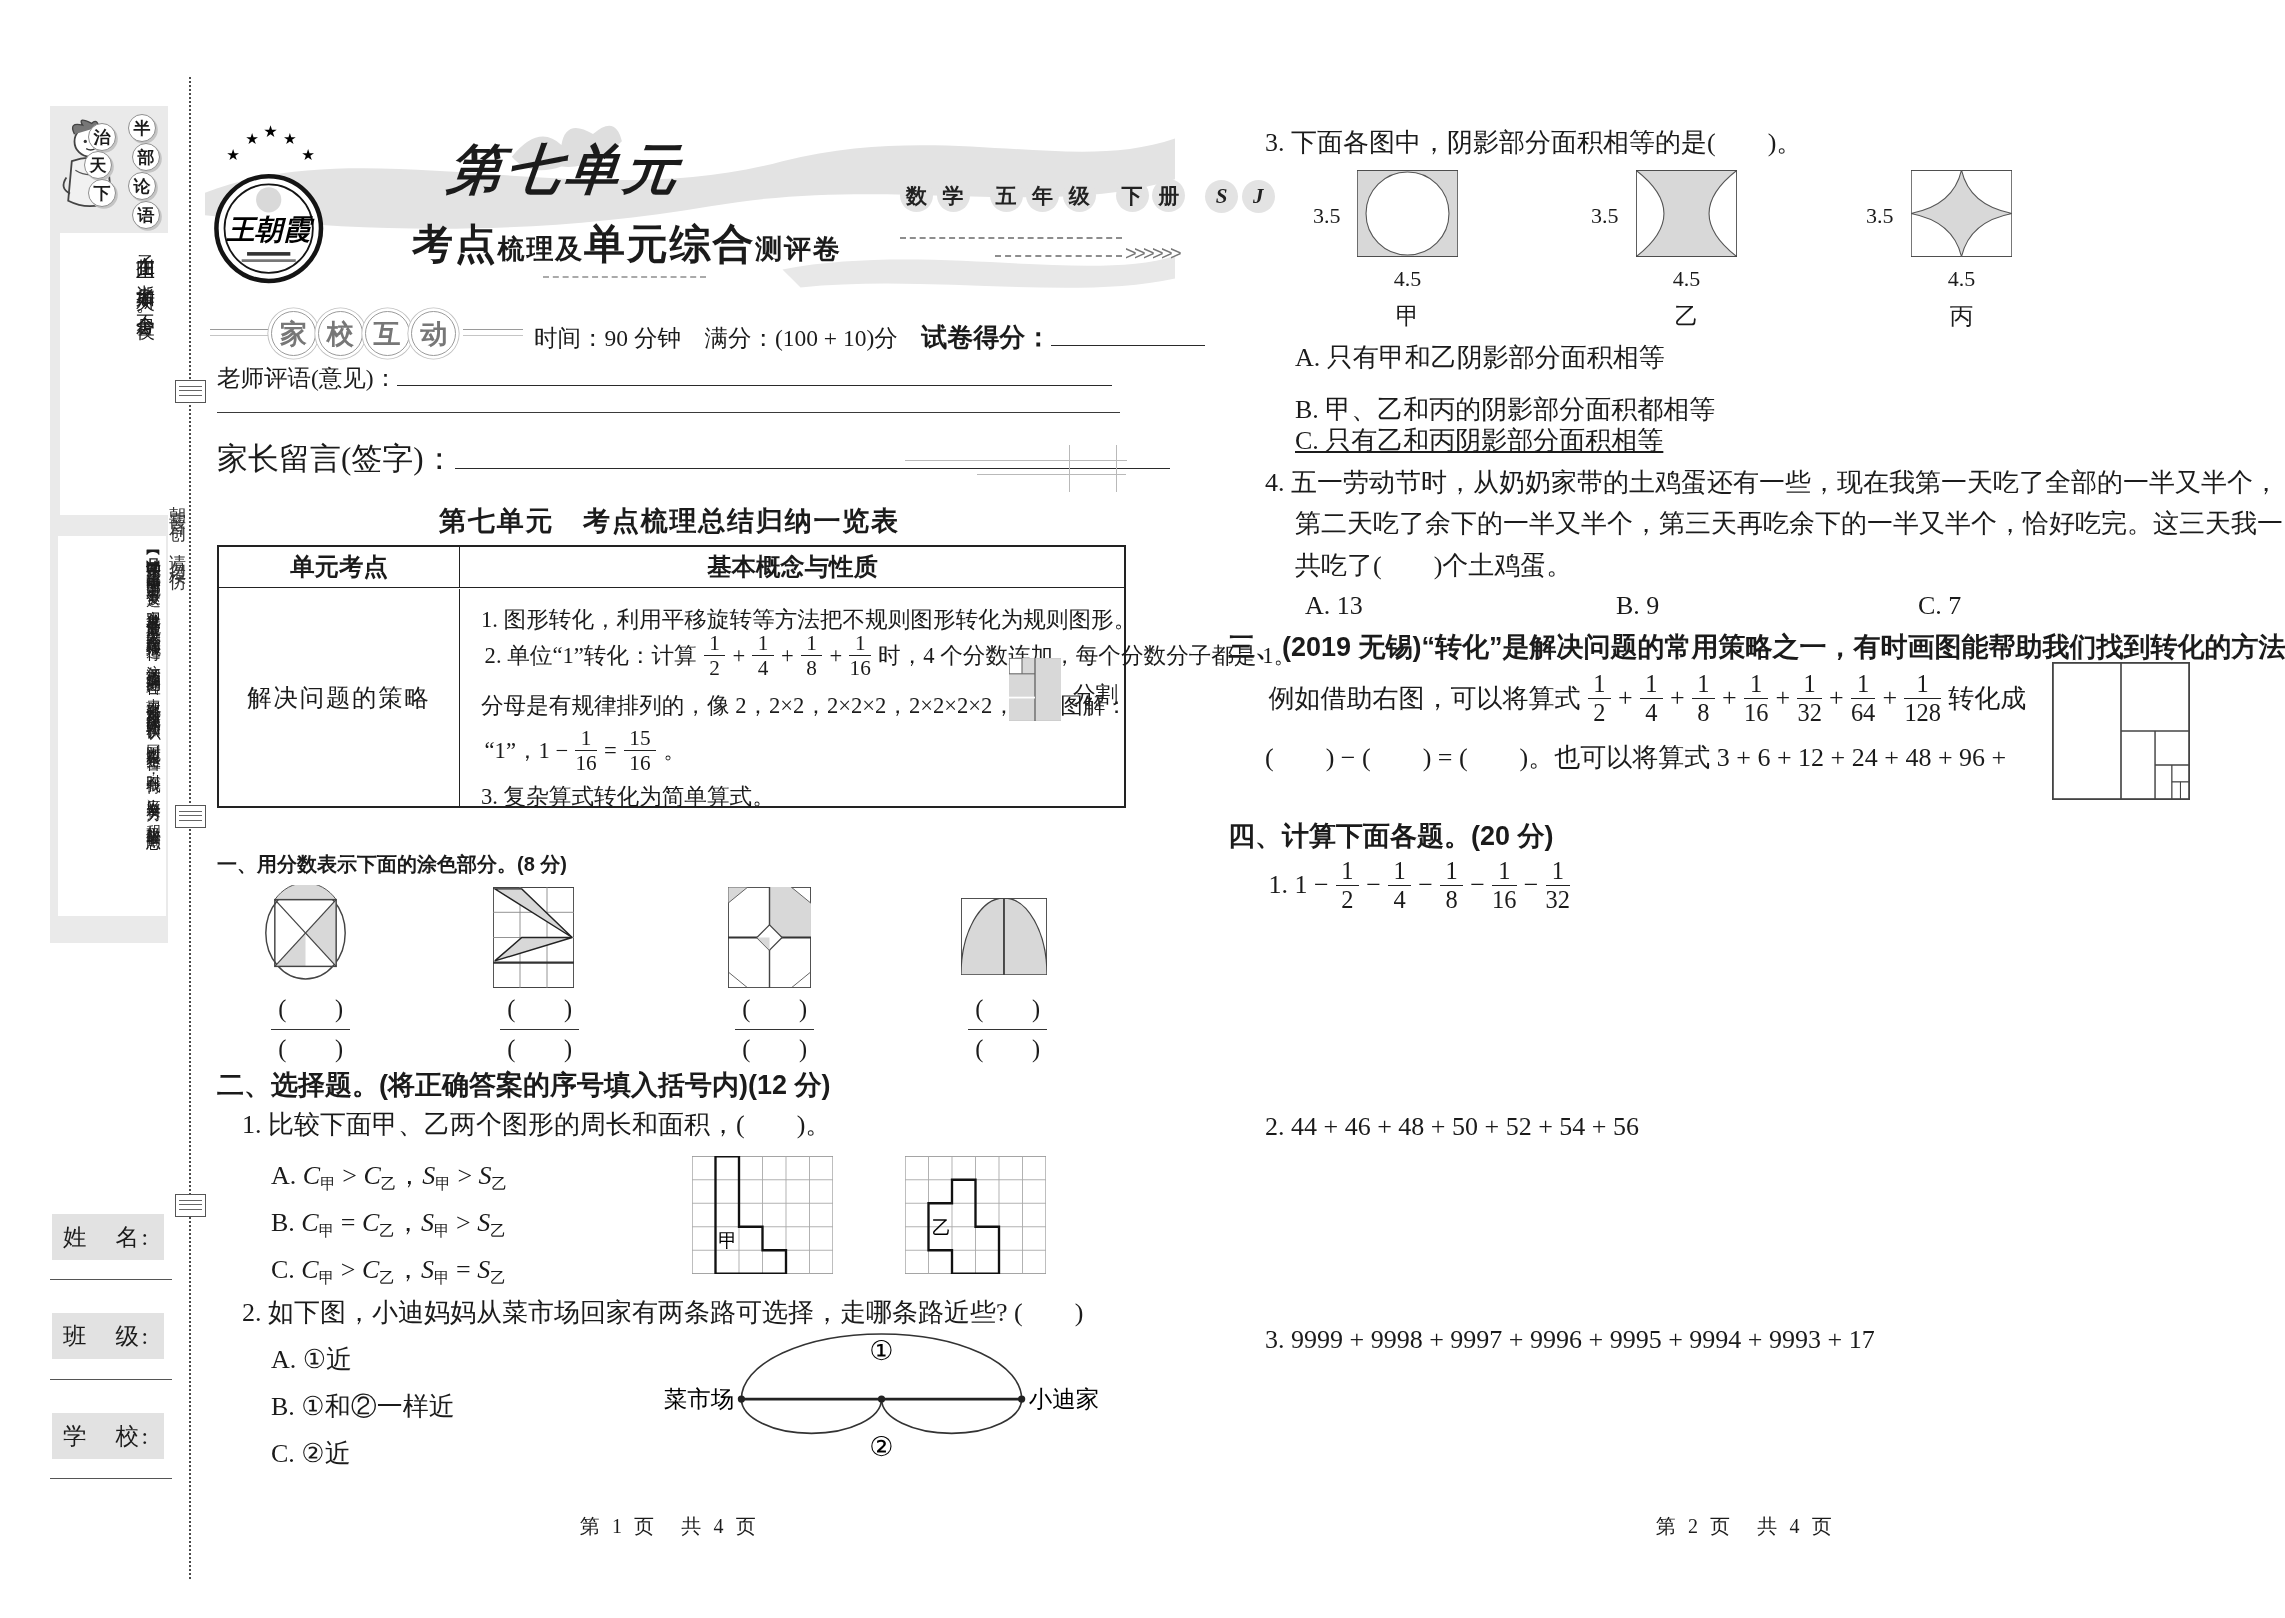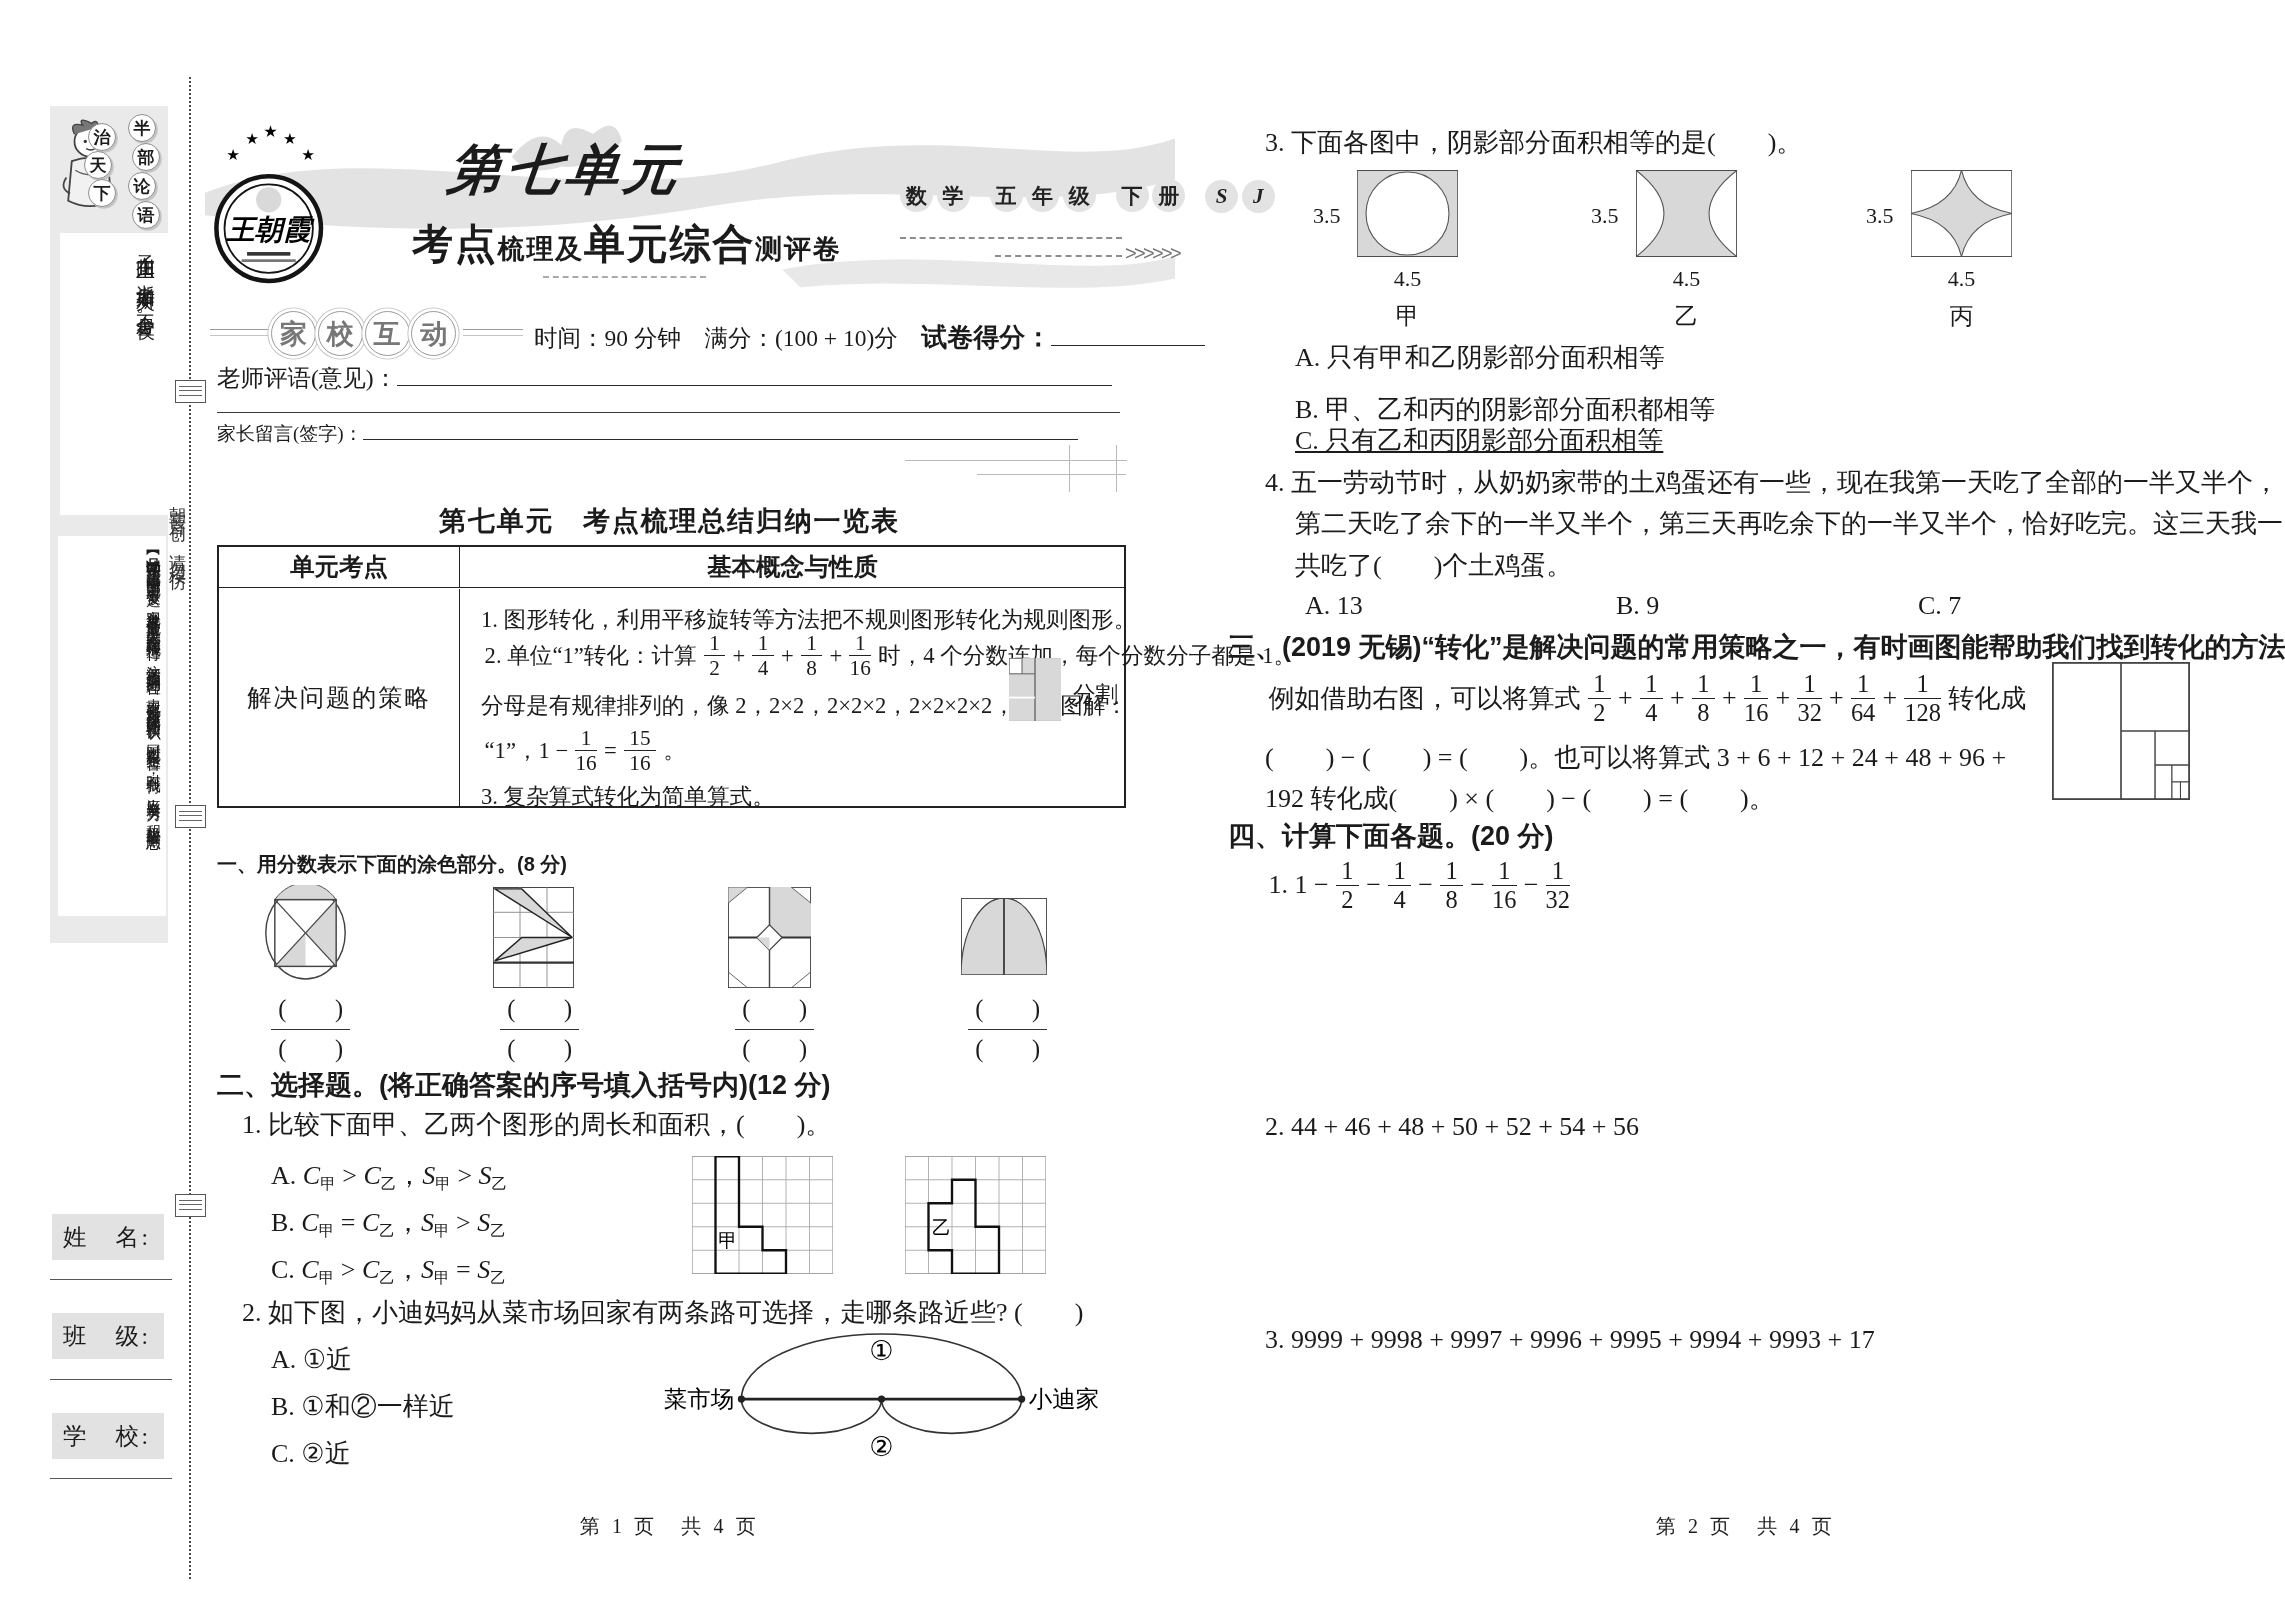--- a/index.html
+++ b/index.html
@@ -162,21 +162,21 @@
   <div class="dl" style="left:463px;top:329px;width:60px;"></div>
 
   <div class="t" style="left:534px;top:318px;font-size:23.5px;">
     <span>时间：90 分钟　满分：(100 + 10)分</span>　<b class="hei" style="font-size:26px;">试卷得分：</b><span class="ul" style="width:154px;"></span>
   </div>
 
   <div class="t" style="left:217px;top:358px;font-size:23.5px;">
     <span>老师评语(意见)：</span><span class="ul" style="width:715px;"></span>
   </div>
   <div class="line" style="left:217px;top:412px;width:903px;"></div>
-  <div class="t" style="left:217px;top:417px;font-size:19px;">
+  <div class="t" style="left:217px;top:432px;font-size:31px;">
     <span>家长留言(签字)：</span><span class="ul" style="width:715px;"></span>
   </div>
 
   <div class="gline" style="left:905px;top:460px;width:222px;"></div>
   <div class="gline" style="left:977px;top:474px;width:149px;"></div>
   <div class="gvline" style="left:1069px;top:445px;height:47px;"></div>
   <div class="gvline" style="left:1116px;top:445px;height:47px;"></div>
 
   <div class="t hei" style="left:217px;top:505px;width:905px;text-align:center;font-size:27px;letter-spacing:1.8px;">第七单元　考点梳理总结归纳一览表</div>
   <div class="tbl">
@@ -391,21 +391,20 @@
       <span class="frac"><span class="fn">1</span><span class="fd">16</span></span>
       <span>+</span>
       <span class="frac"><span class="fn">1</span><span class="fd">32</span></span>
       <span>+</span>
       <span class="frac"><span class="fn">1</span><span class="fd">64</span></span>
       <span>+</span>
       <span class="frac"><span class="fn">1</span><span class="fd">128</span></span>
       <span>转化成</span>
     </div>
   <div class="t" style="left:1265px;top:742px;">(　　) − (　　) = (　　)。也可以将算式 3 + 6 + 12 + 24 + 48 + 96 +</div>
-  <div class="t" style="left:1265px;top:783px;">192 转化成(　　) × (　　) − (　　) = (　　)。</div>
 
   <svg class="abs" style="left:2052px;top:662px;width:138px;height:138px;" viewBox="0 0 152 152">
     <rect x="1" y="1" width="150" height="150" fill="#fff" stroke="#444" stroke-width="2"></rect>
     <line x1="76" y1="1" x2="76" y2="151" stroke="#444" stroke-width="1.8"></line>
     <line x1="76" y1="76" x2="151" y2="76" stroke="#444" stroke-width="1.8"></line>
     <line x1="113.5" y1="76" x2="113.5" y2="151" stroke="#444" stroke-width="1.6"></line>
     <line x1="113.5" y1="113.5" x2="151" y2="113.5" stroke="#444" stroke-width="1.6"></line>
     <line x1="132" y1="113.5" x2="132" y2="151" stroke="#444" stroke-width="1.4"></line>
     <line x1="132" y1="132" x2="151" y2="132" stroke="#444" stroke-width="1.4"></line>
     <line x1="141.5" y1="132" x2="141.5" y2="151" stroke="#444" stroke-width="1.2"></line>

